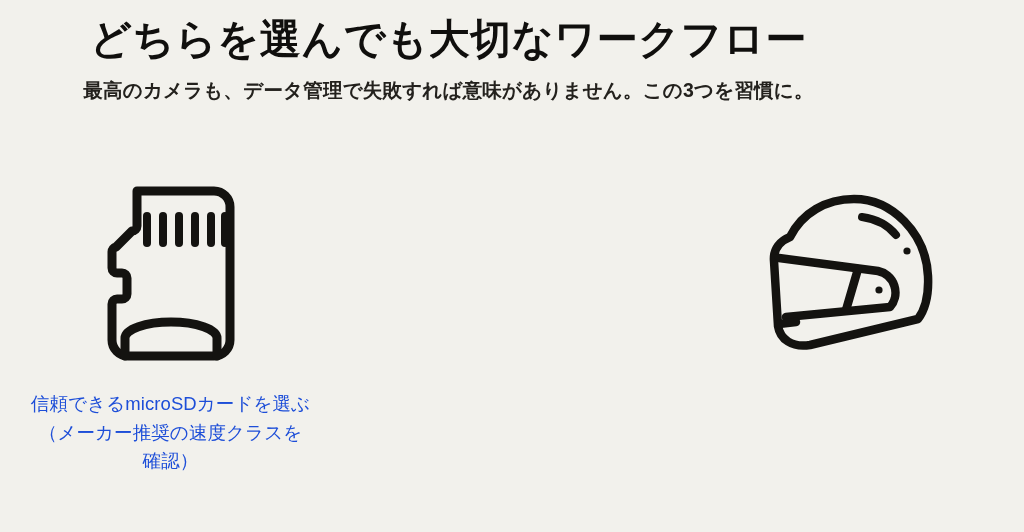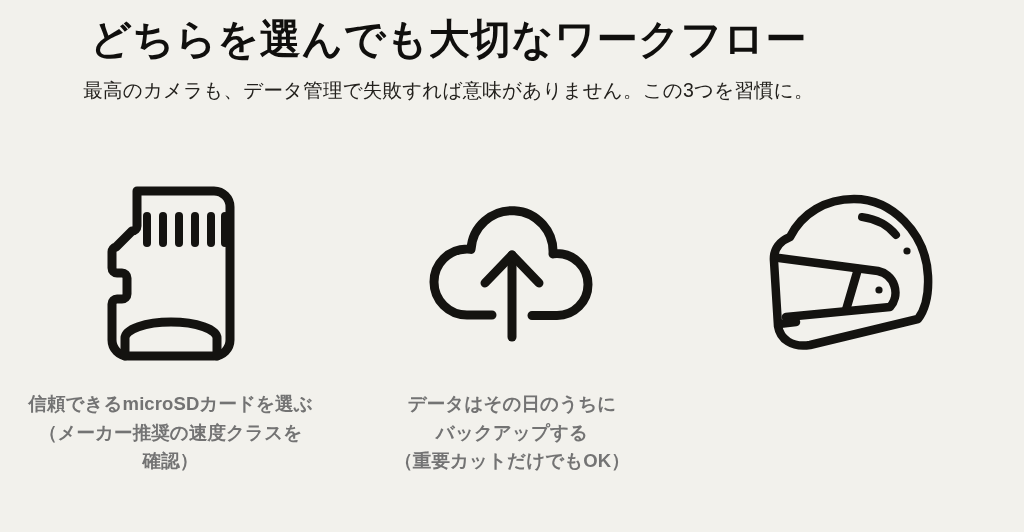--- a/index.html
+++ b/index.html
@@ -32,21 +32,21 @@
     letter-spacing: 0.5px;
     line-height: 1.15;
     color: #100f0d;
     text-align: center;
     white-space: nowrap;
   }
   .subtitle {
     margin: 0;
     padding-top: 16px;
     font-size: 19.5px;
-    font-weight: 400;
+    font-weight: 700;
     letter-spacing: 0.2px;
     line-height: 1.2;
     color: #23211d;
     text-align: center;
     white-space: nowrap;
   }
   .columns {
     position: absolute;
     top: 178px;
     left: 0;
@@ -68,23 +68,23 @@
     align-items: center;
     justify-content: center;
   }
   .col-1 .icon-wrap { width: 150px; }
   .col-2 .icon-wrap { width: 190px; }
   .col-3 .icon-wrap { width: 190px; }
   .caption {
     margin: 0;
     padding-top: 22px;
     font-size: 18.5px;
-    font-weight: 700;
+    font-weight: 400;
     line-height: 1.55;
-    color: #737373;
+    color: #1d4ed8;
     text-align: center;
     white-space: pre-line;
     letter-spacing: 0.1px;
   }
   .col-1 .caption { width: 340px; }
   .col-2 .caption { width: 320px; }
   .col-3 .caption { width: 330px; }
   svg { display: block; }
 </style>
 </head>
@@ -114,33 +114,20 @@
             <line x1="119" y1="30" x2="119" y2="57"></line>
           </g>
           <path d="M19 170 V152 a46 16 0 0 1 92 0 V170" fill="none" stroke-width="9"></path>
         </svg>
       </div>
       <p class="caption">信頼できるmicroSDカードを選ぶ
 （メーカー推奨の速度クラスを
 確認）</p>
     </div>
 
-    <div class="column col-2">
-      <div class="icon-wrap">
-        <svg width="172" height="140" viewBox="0 0 172 140" fill="none" stroke="#141310" stroke-width="9" stroke-linecap="round" stroke-linejoin="round">
-          <path d="M66 112 H41 a33 33 0 0 1 0 -66 q2 0 4 0.4
-                   A41 41 0 0 1 127 51 q2 -0.5 4 -0.5 a31 31 0 0 1 0 62 H106" fill="none"></path>
-          <line x1="86" y1="52" x2="86" y2="134"></line>
-          <polyline points="59,80 86,52 113,80" fill="none"></polyline>
-        </svg>
-      </div>
-      <p class="caption">データはその日のうちに
-バックアップする
-（重要カットだけでもOK）</p>
-    </div>
 
     <div class="column col-3">
       <div class="icon-wrap">
         <svg width="176" height="160" viewBox="0 0 176 160" fill="none" stroke="#141310" stroke-width="8.5" stroke-linecap="round" stroke-linejoin="round">
           <path d="M88 6 C126 6 160 40 162 83 C163 104 158 118 152 126
                    L44 152 C26 155 14 146 12 133 L8 68 C7 56 14 48 24 44
                    C36 20 60 6 88 6 Z" fill="none"></path>
           <path d="M13 65 L112 78 a22 22 0 0 1 12 36 L20 124" fill="none"></path>
           <line x1="92" y1="76" x2="80" y2="117"></line>
           <path d="M96 24 C110 26 122 32 130 42" fill="none" stroke-width="8"></path>

